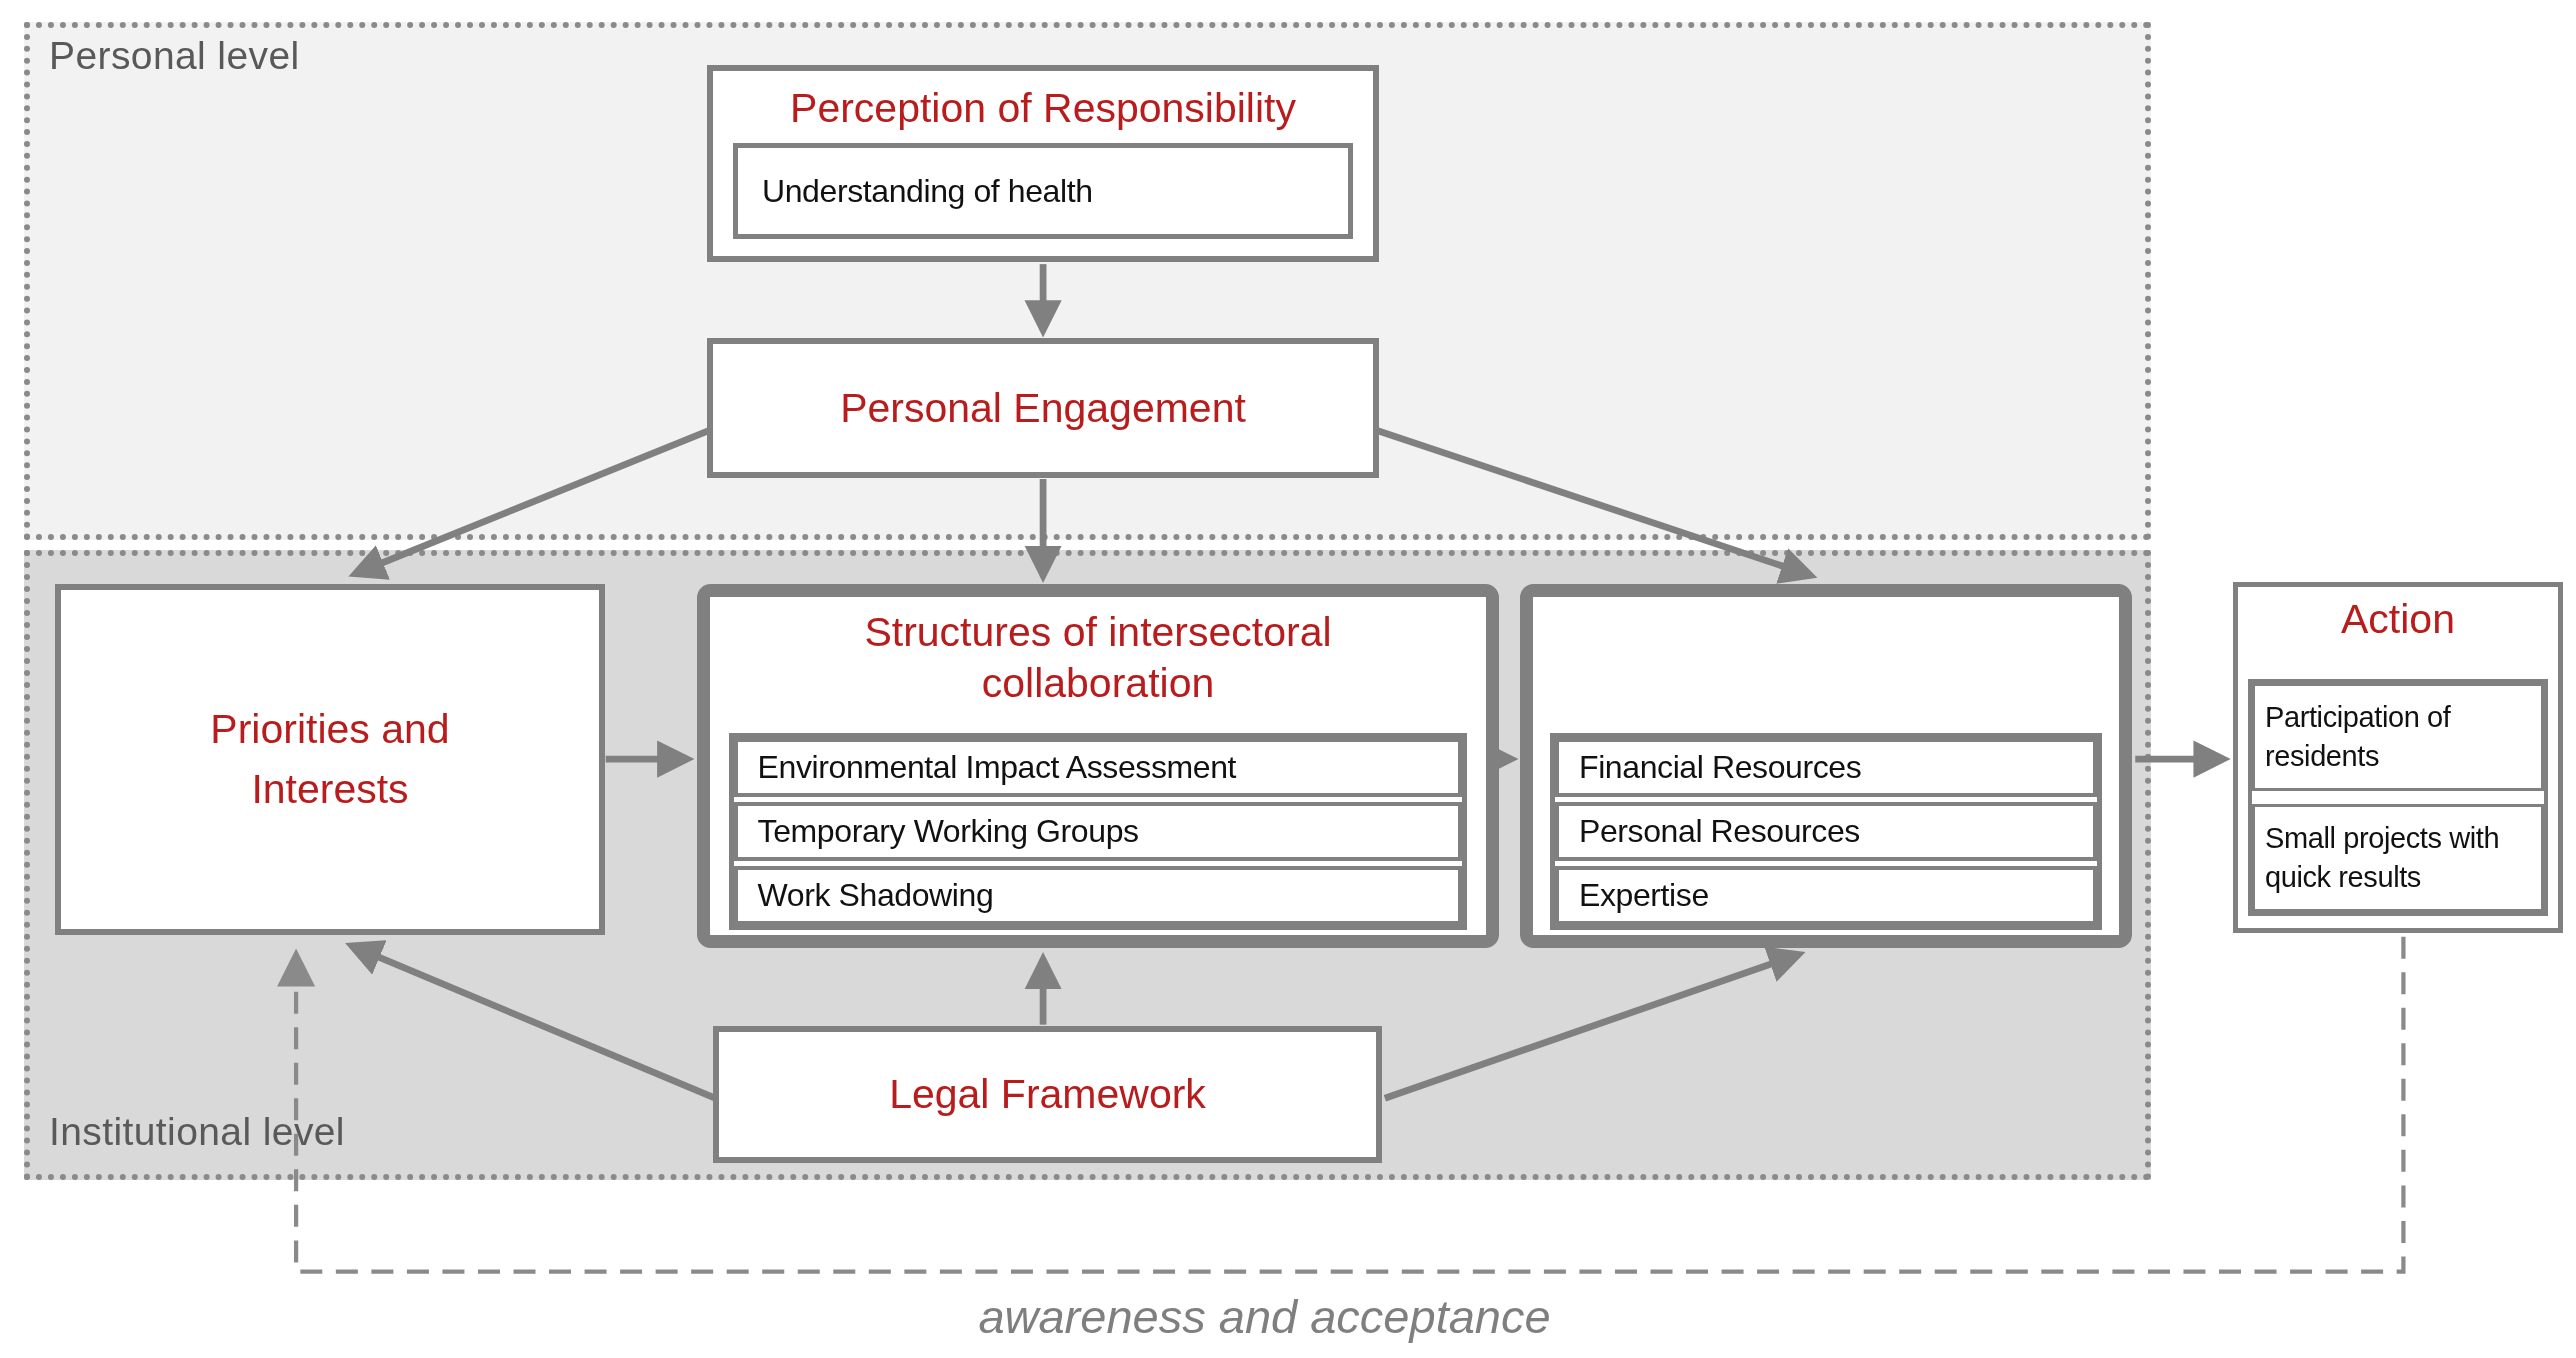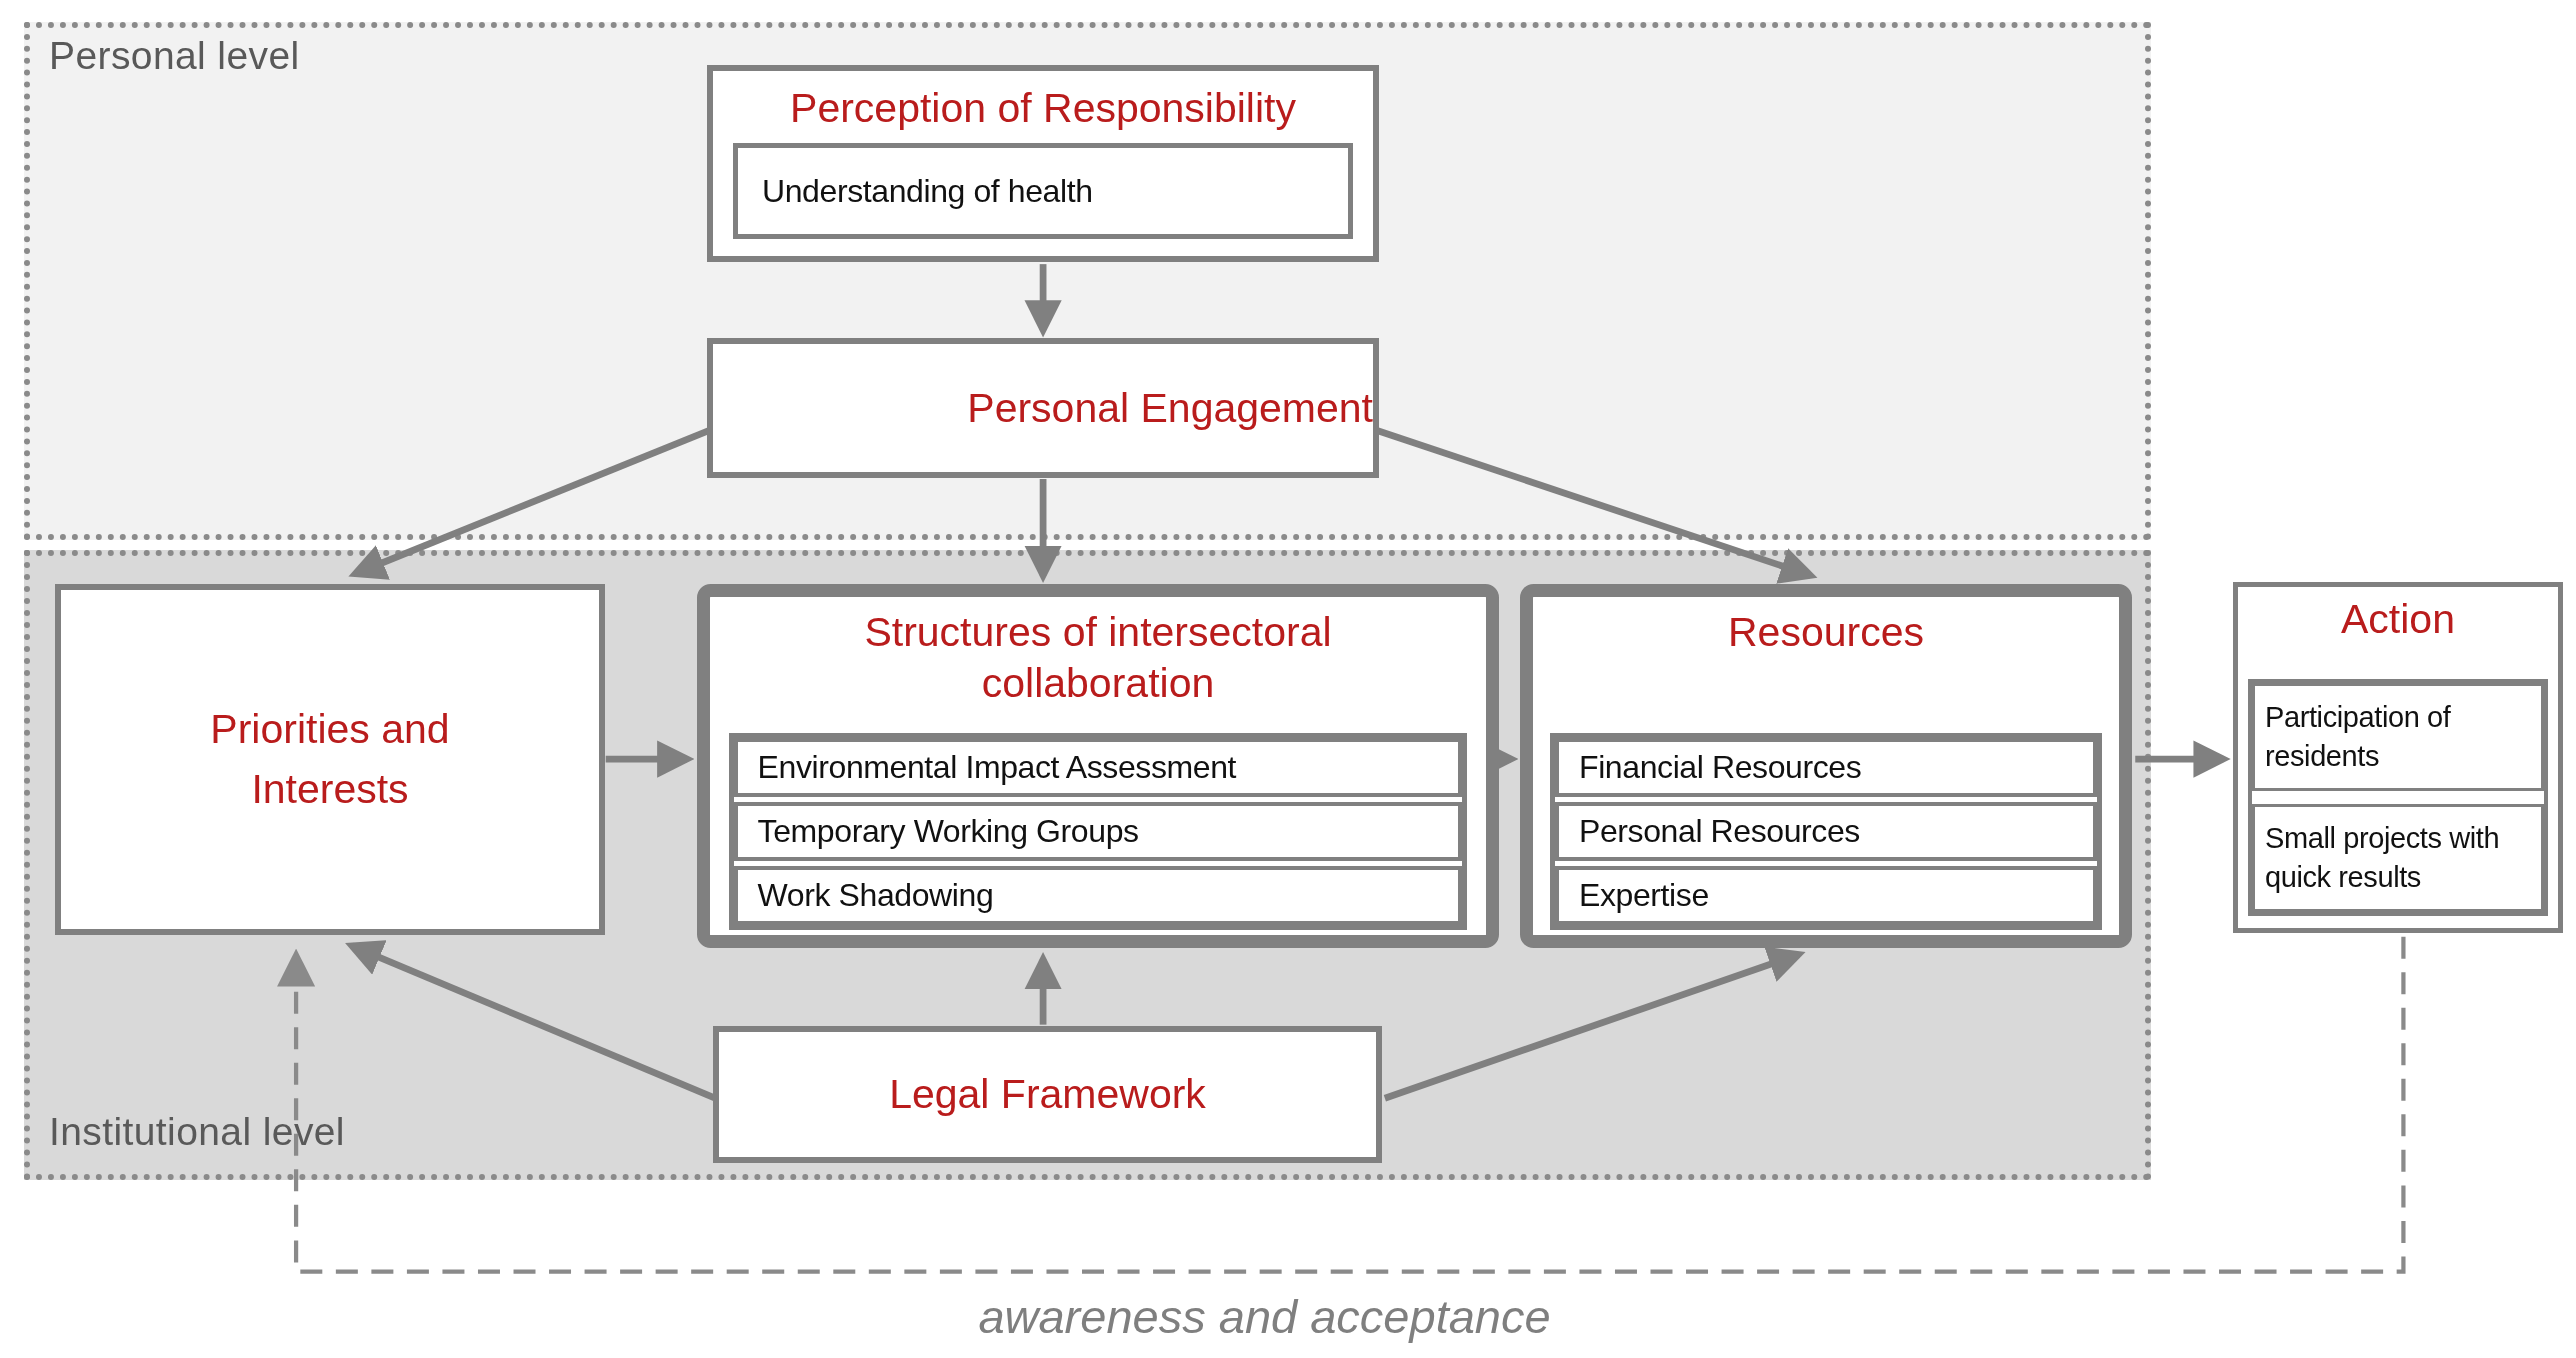--- a/index.html
+++ b/index.html
@@ -12,21 +12,21 @@
   .region-institutional{left:24px;top:550px;width:2127px;height:630px;background:#d9d9d9;}
   .region-label{position:absolute;font-size:39px;color:#595959;letter-spacing:0.4px;}
   .label-personal{left:49px;top:34px;}
   .label-institutional{left:49px;top:1110px;}
 
   .box{position:absolute;box-sizing:border-box;background:#ffffff;border:6px solid #808080;}
   .box-thick{border-width:13.5px;border-radius:13.5px;}
 
   .box-perception{left:707px;top:65px;width:672px;height:197px;}
   .box-perception .title{margin-top:13.5px;}
-  .box-engagement{left:707px;top:338px;width:672px;height:140px;display:flex;align-items:center;justify-content:flex-end;}
+  .box-engagement{left:707px;top:338px;width:672px;height:140px;display:flex;align-items:center;justify-content:center;}
   .box-priorities{left:55px;top:584px;width:550px;height:351px;display:flex;align-items:center;justify-content:center;}
   .box-priorities .title{max-width:389px;line-height:1.45;}
   .box-structures{left:697px;top:584px;width:802px;height:364px;}
   .box-structures .title{margin:10px auto 0;max-width:626px;line-height:1.25;}
   .box-resources{left:1520px;top:584px;width:612px;height:364px;}
   .box-resources .title{margin-top:12px;}
   .box-action{left:2233px;top:582px;width:330px;height:351px;border-width:5px;}
   .box-action .title{margin-top:8.5px;}
   .box-legal{left:713px;top:1026px;width:669px;height:137px;display:flex;align-items:center;justify-content:center;}
 
@@ -103,21 +103,20 @@
   <div class="box box-thick box-structures">
     <div class="title">Structures of intersectoral collaboration</div>
     <div class="item-group group-structures">
       <div class="item-row">Environmental Impact Assessment</div>
       <div class="item-row">Temporary Working Groups</div>
       <div class="item-row">Work Shadowing</div>
     </div>
   </div>
 
   <div class="box box-thick box-resources">
-    <div class="title">Resources</div>
     <div class="item-group group-resources">
       <div class="item-row">Financial Resources</div>
       <div class="item-row">Personal Resources</div>
       <div class="item-row">Expertise</div>
     </div>
   </div>
 
   <div class="box box-action">
     <div class="title">Action</div>
     <div class="item-group group-action">

